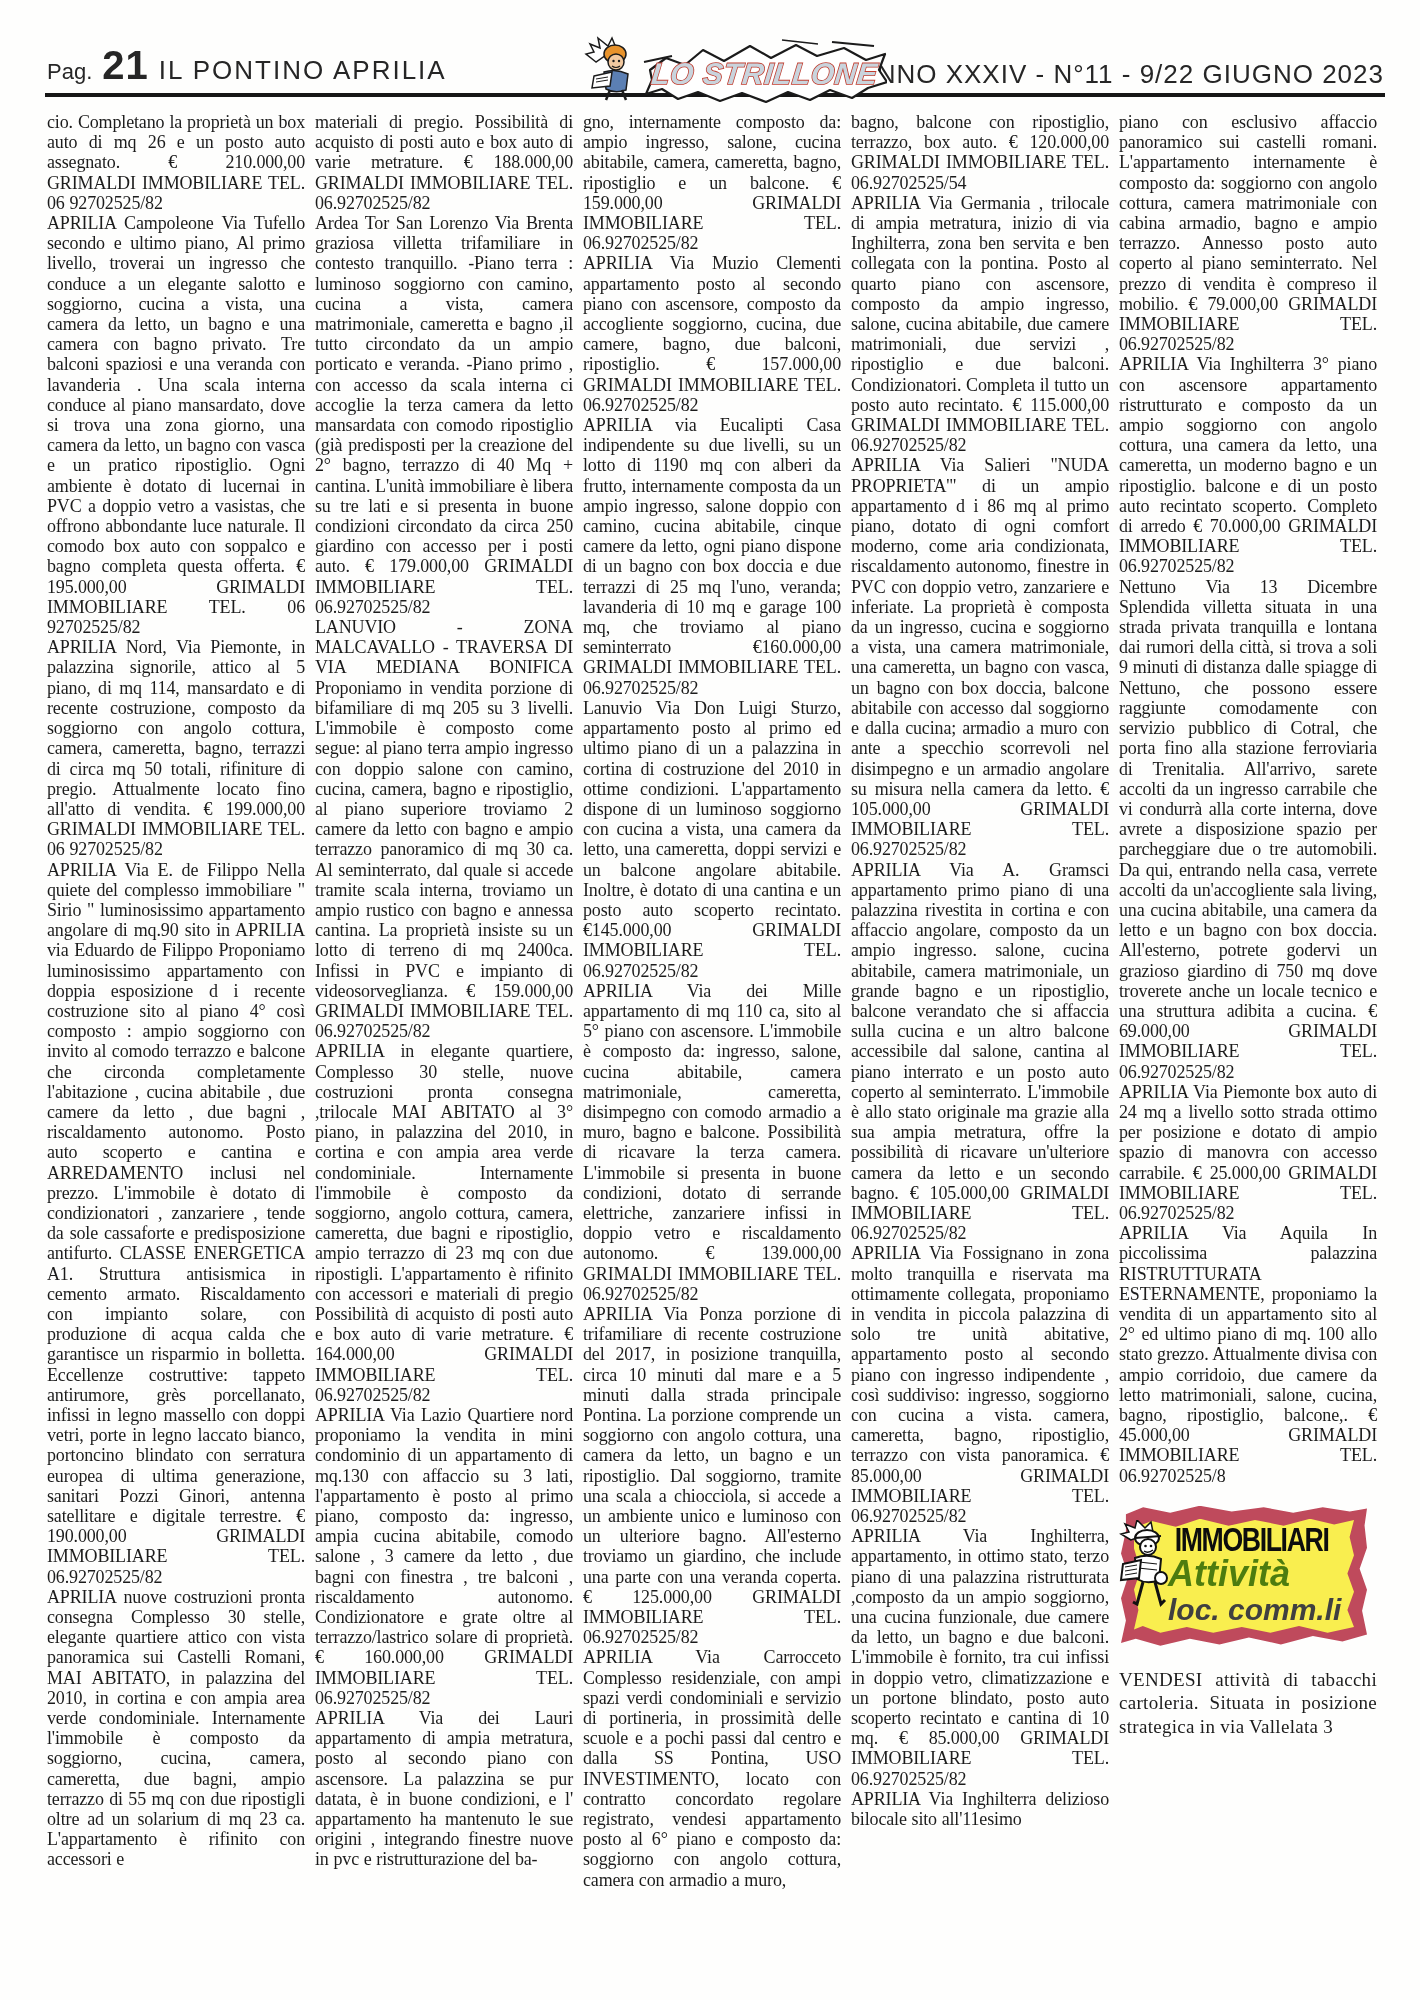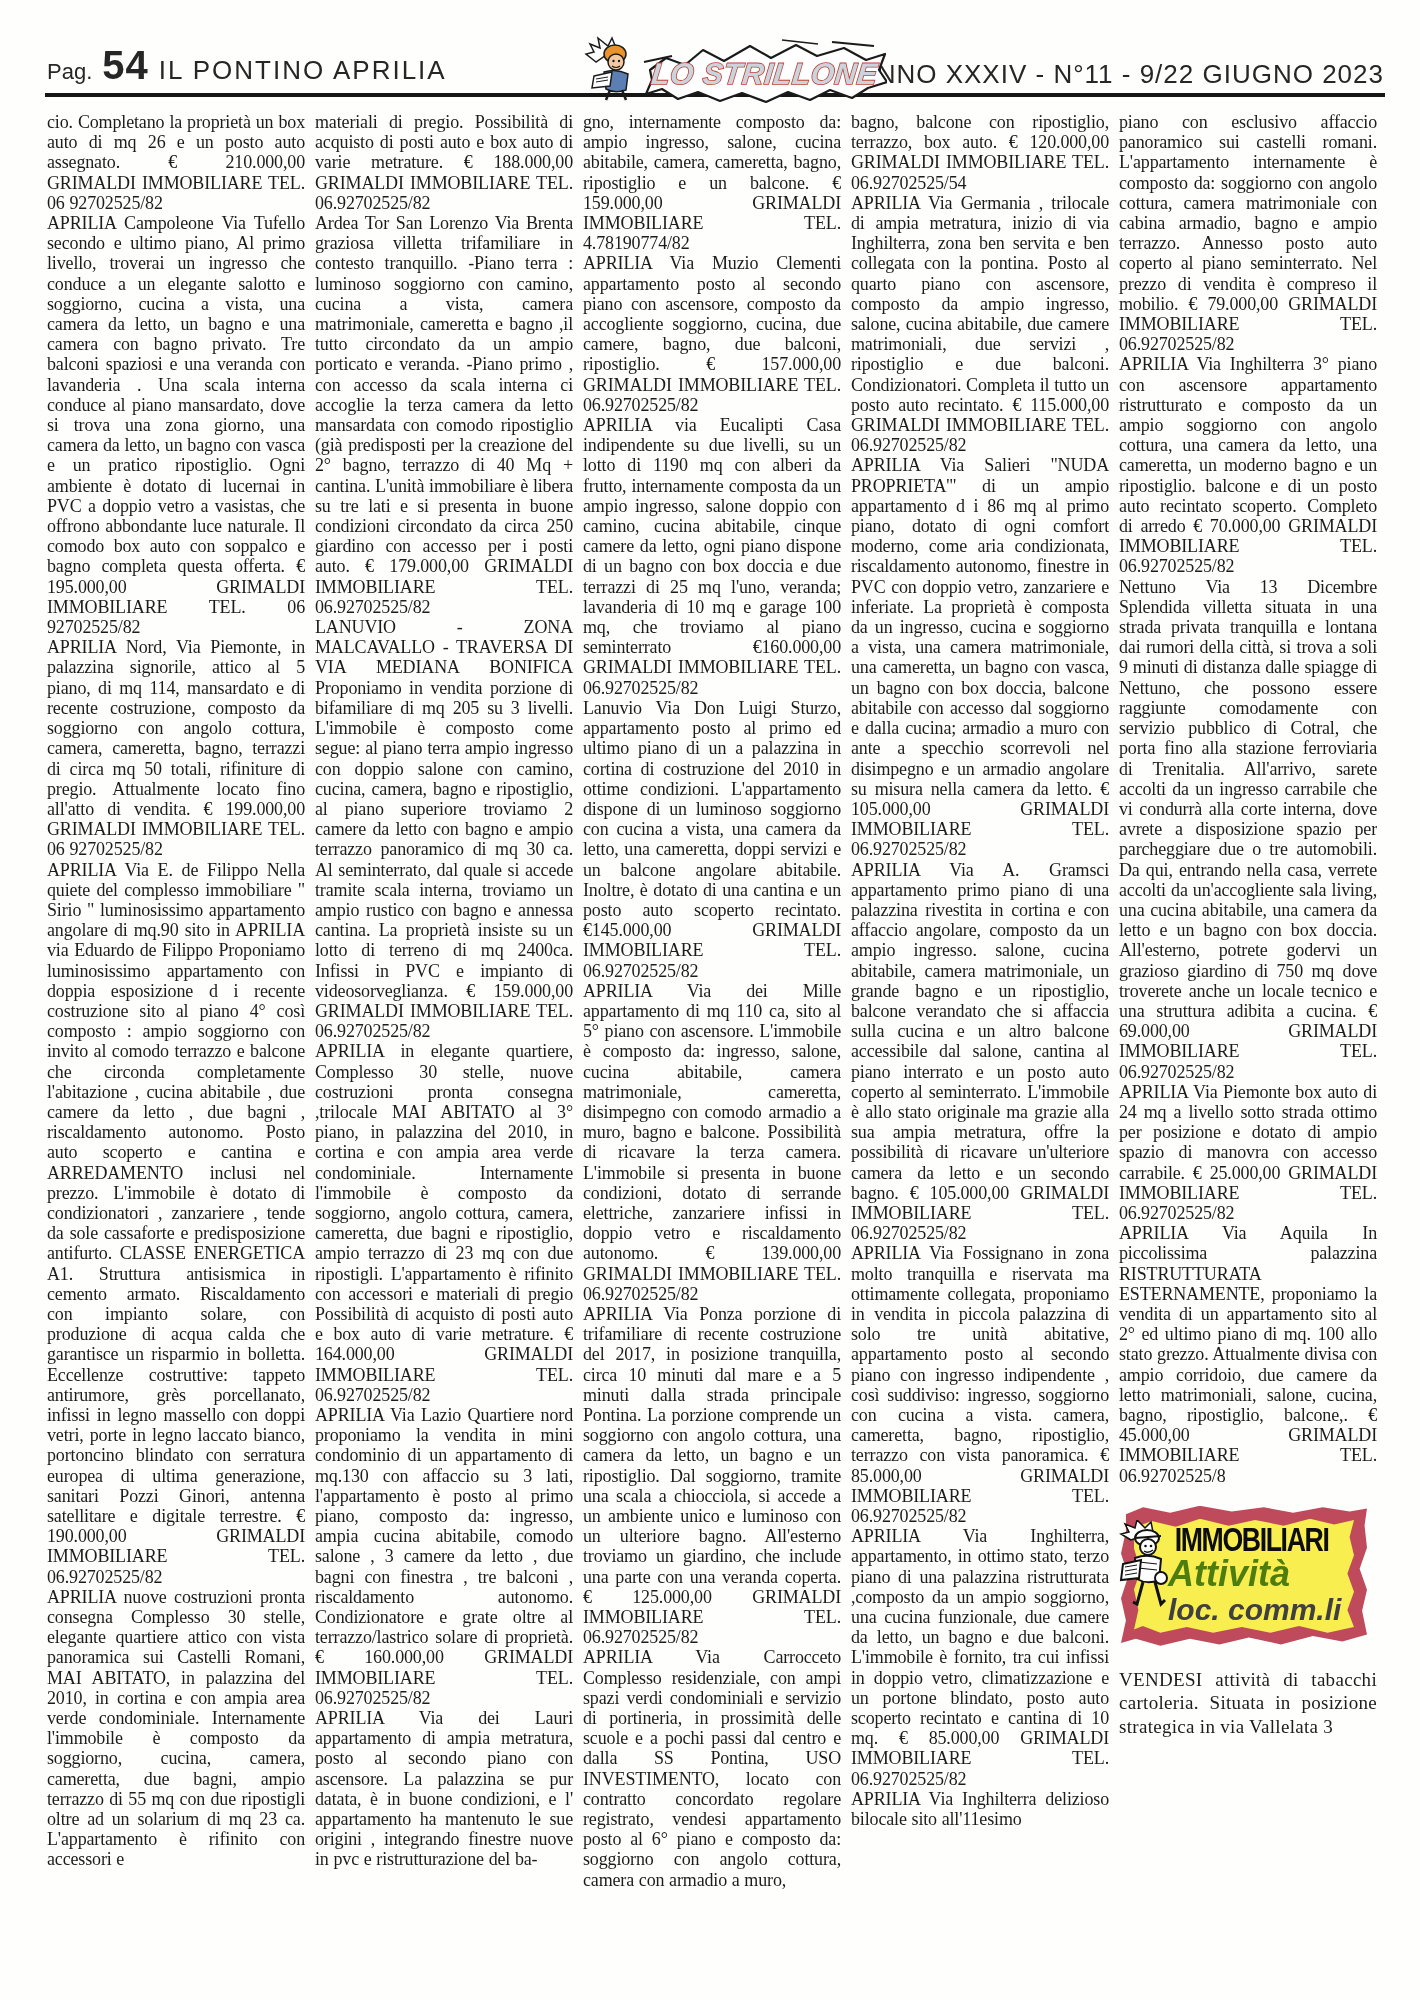--- a/index.html
+++ b/index.html
@@ -69,21 +69,21 @@
   }
 </style>
 </head>
 <body>
 
 <div class="page">
 
   <div class="header">
     <div class="header-left">
       <span class="pag-label">Pag.</span>
-      <span class="pag-num">54</span>
+      <span class="pag-num">21</span>
       <span class="pub-name">IL  PONTINO APRILIA</span>
     </div>
     <div class="header-right">ANNO XXXIV - N°11  - 9/22 GIUGNO  2023</div>
     <div class="header-rule"></div>
 
     <svg class="logo" viewBox="0 0 305 72" xmlns="http://www.w3.org/2000/svg">
 
       <polygon points="68,38 84,26 103,33 121,18 142,29 168,14 189,26 214,13 235,24 262,16 284,28 303,22 297,38 305,50 286,56 270,66 248,58 228,68 206,60 184,70 160,61 138,69 116,60 96,67 80,57 64,62 70,48" fill="#ffffff" stroke="#1b1b1b" stroke-width="2.2" stroke-linejoin="round"></polygon>
       <line x1="62" y1="30" x2="90" y2="24" stroke="#1b1b1b" stroke-width="2"></line>
       <line x1="250" y1="10" x2="292" y2="14" stroke="#1b1b1b" stroke-width="2"></line>
@@ -122,21 +122,21 @@
           <p class="ad-par">materiali di pregio. Possibilità di acquisto di posti auto e box auto di varie metrature. € 188.000,00 GRIMALDI IMMOBILIARE TEL. 06.92702525/82</p>
           <p class="ad-par">Ardea Tor San Lorenzo Via Brenta graziosa villetta trifamiliare in contesto tranquillo. -Piano terra : luminoso soggiorno con camino, cucina a vista, camera matrimoniale, cameretta e bagno ,il tutto circondato da un ampio porticato e veranda. -Piano primo , con accesso da scala interna ci accoglie la terza camera da letto mansardata con comodo ripostiglio (già predisposti per la creazione del 2° bagno, terrazzo di 40 Mq + cantina. L'unità immobiliare è libera su tre lati e si presenta in buone condizioni circondato da circa 250 giardino con accesso per i posti auto. € 179.000,00 GRIMALDI IMMOBILIARE TEL. 06.92702525/82</p>
           <p class="ad-par">LANUVIO - ZONA MALCAVALLO - TRAVERSA DI VIA MEDIANA BONIFICA Proponiamo in vendita porzione di bifamiliare di mq 205 su 3 livelli. L'immobile è composto come segue: al piano terra ampio ingresso con doppio salone con camino, cucina, camera, bagno e ripostiglio, al piano superiore troviamo 2 camere da letto con bagno e ampio terrazzo panoramico di mq 30 ca. Al seminterrato, dal quale si accede tramite scala interna, troviamo un ampio rustico con bagno e annessa cantina. La proprietà insiste su un lotto di terreno di mq 2400ca. Infissi in PVC e impianto di videosorveglianza. € 159.000,00 GRIMALDI IMMOBILIARE TEL. 06.92702525/82</p>
           <p class="ad-par">APRILIA in elegante quartiere, Complesso 30 stelle, nuove costruzioni pronta consegna ,trilocale MAI ABITATO al 3° piano, in palazzina del 2010, in cortina e con ampia area verde condominiale. Internamente l'immobile è composto da soggiorno, angolo cottura, camera, cameretta, due bagni e ripostiglio, ampio terrazzo di 23 mq con due ripostigli. L'appartamento è rifinito con accessori e materiali di pregio Possibilità di acquisto di posti auto e box auto di varie metrature. € 164.000,00 GRIMALDI IMMOBILIARE TEL. 06.92702525/82</p>
           <p class="ad-par">APRILIA Via Lazio Quartiere nord proponiamo la vendita in mini condominio di un appartamento di mq.130 con affaccio su 3 lati, l'appartamento è posto al primo piano, composto da: ingresso, ampia cucina abitabile, comodo salone , 3 camere da letto , due bagni con finestra , tre balconi , riscaldamento autonomo. Condizionatore e grate oltre al terrazzo/lastrico solare di proprietà. € 160.000,00 GRIMALDI IMMOBILIARE TEL. 06.92702525/82</p>
           <p class="ad-par">APRILIA Via dei Lauri appartamento di ampia metratura, posto al secondo piano con ascensore. La palazzina se pur datata, è in buone condizioni, e l' appartamento ha mantenuto le sue origini , integrando finestre nuove in pvc e ristrutturazione del ba-</p>
         </div>
       </div>
     <div class="column">
         <div class="col-paras">
-          <p class="ad-par">gno, internamente composto da: ampio ingresso, salone, cucina abitabile, camera, cameretta, bagno, ripostiglio e un balcone. € 159.000,00 GRIMALDI IMMOBILIARE TEL. 4.78190774/82</p>
+          <p class="ad-par">gno, internamente composto da: ampio ingresso, salone, cucina abitabile, camera, cameretta, bagno, ripostiglio e un balcone. € 159.000,00 GRIMALDI IMMOBILIARE TEL. 06.92702525/82</p>
           <p class="ad-par">APRILIA Via Muzio Clementi appartamento posto al secondo piano con ascensore, composto da accogliente soggiorno, cucina, due camere, bagno, due balconi, ripostiglio. € 157.000,00 GRIMALDI IMMOBILIARE TEL. 06.92702525/82</p>
           <p class="ad-par">APRILIA via Eucalipti Casa indipendente su due livelli, su un lotto di 1190 mq con alberi da frutto, internamente composta da un ampio ingresso, salone doppio con camino, cucina abitabile, cinque camere da letto, ogni piano dispone di un bagno con box doccia e due terrazzi di 25 mq l'uno, veranda; lavanderia di 10 mq e garage 100 mq, che troviamo al piano seminterrato €160.000,00 GRIMALDI IMMOBILIARE TEL. 06.92702525/82</p>
           <p class="ad-par">Lanuvio Via Don Luigi Sturzo, appartamento posto al primo ed ultimo piano di un a palazzina in cortina di costruzione del 2010 in ottime condizioni. L'appartamento dispone di un luminoso soggiorno con cucina a vista, una camera da letto, una cameretta, doppi servizi e un balcone angolare abitabile. Inoltre, è dotato di una cantina e un posto auto scoperto recintato. €145.000,00 GRIMALDI IMMOBILIARE TEL. 06.92702525/82</p>
           <p class="ad-par">APRILIA Via dei Mille appartamento di mq 110 ca, sito al 5° piano con ascensore. L'immobile è composto da: ingresso, salone, cucina abitabile, camera matrimoniale, cameretta, disimpegno con comodo armadio a muro, bagno e balcone. Possibilità di ricavare la terza camera. L'immobile si presenta in buone condizioni, dotato di serrande elettriche, zanzariere infissi in doppio vetro e riscaldamento autonomo. € 139.000,00 GRIMALDI IMMOBILIARE TEL. 06.92702525/82</p>
           <p class="ad-par">APRILIA Via Ponza porzione di trifamiliare di recente costruzione del 2017, in posizione tranquilla, circa 10 minuti dal mare e a 5 minuti dalla strada principale Pontina. La porzione comprende un soggiorno con angolo cottura, una camera da letto, un bagno e un ripostiglio. Dal soggiorno, tramite una scala a chiocciola, si accede a un ambiente unico e luminoso con un ulteriore bagno. All'esterno troviamo un giardino, che include una parte con una veranda coperta. € 125.000,00 GRIMALDI IMMOBILIARE TEL. 06.92702525/82</p>
           <p class="ad-par">APRILIA Via Carrocceto Complesso residenziale, con ampi spazi verdi condominiali e servizio di portineria, in prossimità delle scuole e a pochi passi dal centro e dalla SS Pontina, USO INVESTIMENTO, locato con contratto concordato regolare registrato, vendesi appartamento posto al 6° piano e composto da: soggiorno con angolo cottura, camera con armadio a muro,</p>
         </div>
       </div>
     <div class="column">
         <div class="col-paras">

